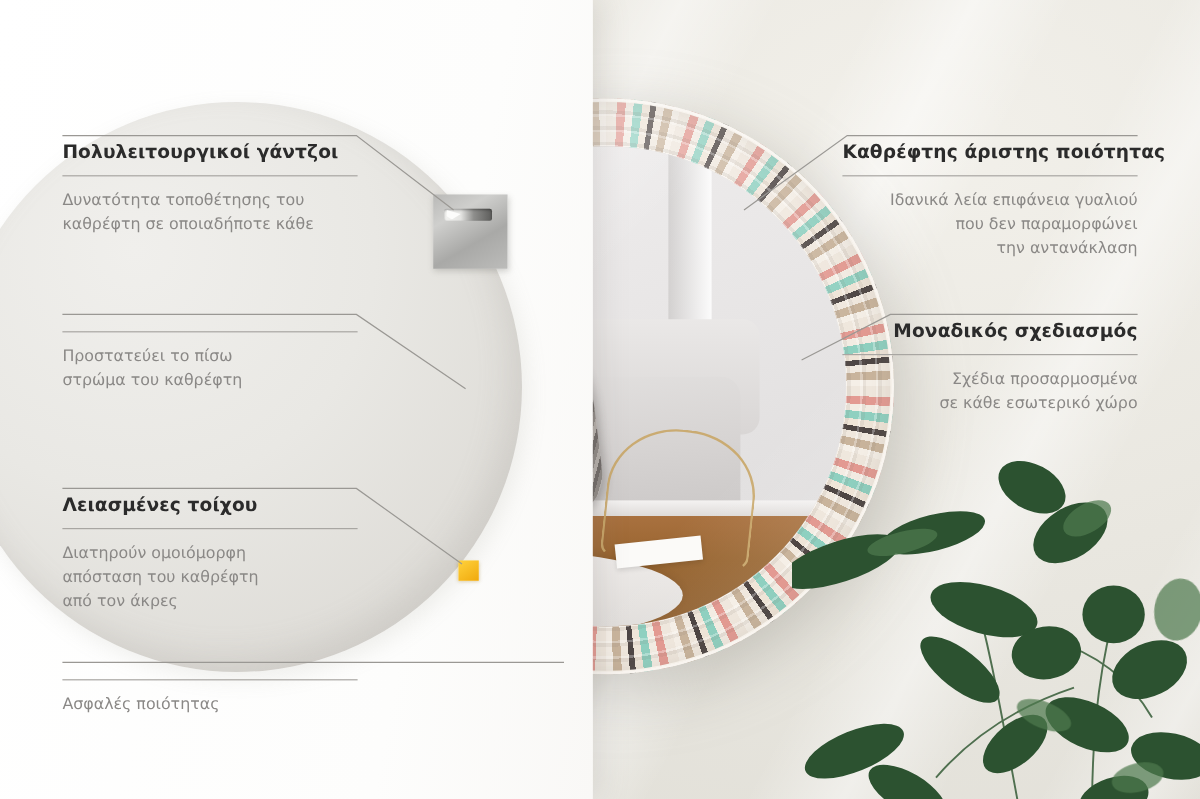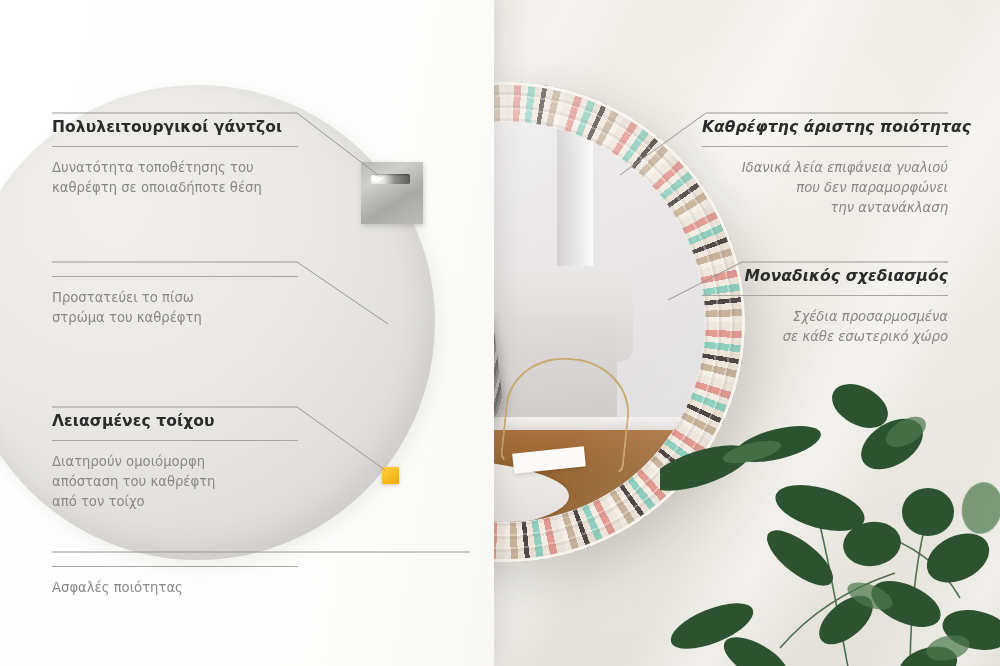--- a/index.html
+++ b/index.html
@@ -135,21 +135,21 @@
   .callout{position:absolute;margin-top:40px;}
   .callout .c-title{
     font-size:15.5px;font-weight:700;color:#2b2b2b;letter-spacing:.1px;
     white-space:nowrap;line-height:1.2;
   }
   .callout .c-rule{height:1px;background:#a8a6a2;margin:9px 0 11px 0;}
   .callout .c-desc{
     font-size:13.2px;line-height:1.52;color:#8a8886;font-weight:400;
   }
   .callout.left{left:52px;width:246px;text-align:left;}
-  .callout.right{width:246px;text-align:right;font-style:italic;}
+  .callout.right{width:246px;text-align:right;}
 
   .lines{position:absolute;inset:0;pointer-events:none;}
 </style>
 </head>
 <body>
 
 <div id="stage">
 
   <div class="photo-bg"></div>
 
@@ -230,35 +230,35 @@
       <path d="M52 552 H470"></path>
       <path d="M948 113 H706 L620 175"></path>
       <path d="M948 262 H742 L668 300"></path>
     </g>
   </svg>
 
   <div class="callout left" style="top:78px">
     <div class="c-title">Πολυλειτουργικοί γάντζοι</div>
     <div class="c-rule"></div>
     <div class="c-desc" style="white-space:pre-line">Δυνατότητα τοποθέτησης του
-καθρέφτη σε οποιαδήποτε θέση</div>
+καθρέφτη σε οποιαδήποτε κάθε</div>
   </div>
 
   <div class="callout left" style="top:227px">
     <div class="c-rule"></div>
     <div class="c-desc" style="white-space:pre-line">Προστατεύει το πίσω
 στρώμα του καθρέφτη</div>
   </div>
 
   <div class="callout left" style="top:372px">
     <div class="c-title">Λειασμένες τοίχου</div>
     <div class="c-rule"></div>
     <div class="c-desc" style="white-space:pre-line">Διατηρούν ομοιόμορφη
 απόσταση του καθρέφτη
-από τον τοίχο</div>
+από τον άκρες</div>
   </div>
 
   <div class="callout left" style="top:517px">
     <div class="c-rule"></div>
     <div class="c-desc" style="white-space:pre-line">Ασφαλές ποιότητας</div>
   </div>
 
   <div class="callout right" style="top:78px;left:702px;width:246px">
     <div class="c-title">Καθρέφτης άριστης ποιότητας</div>
     <div class="c-rule"></div>

